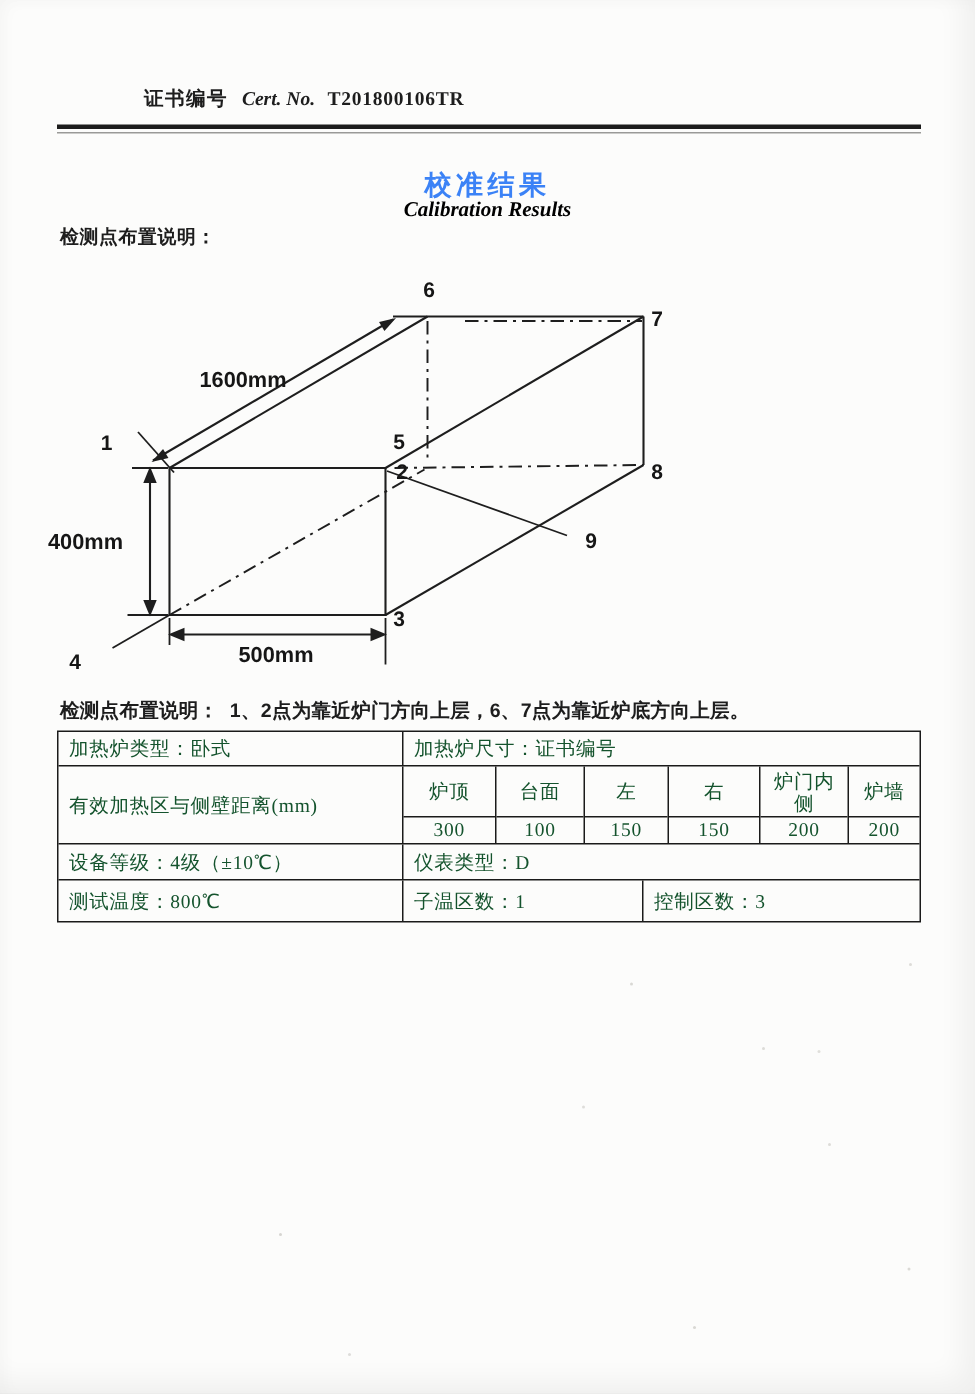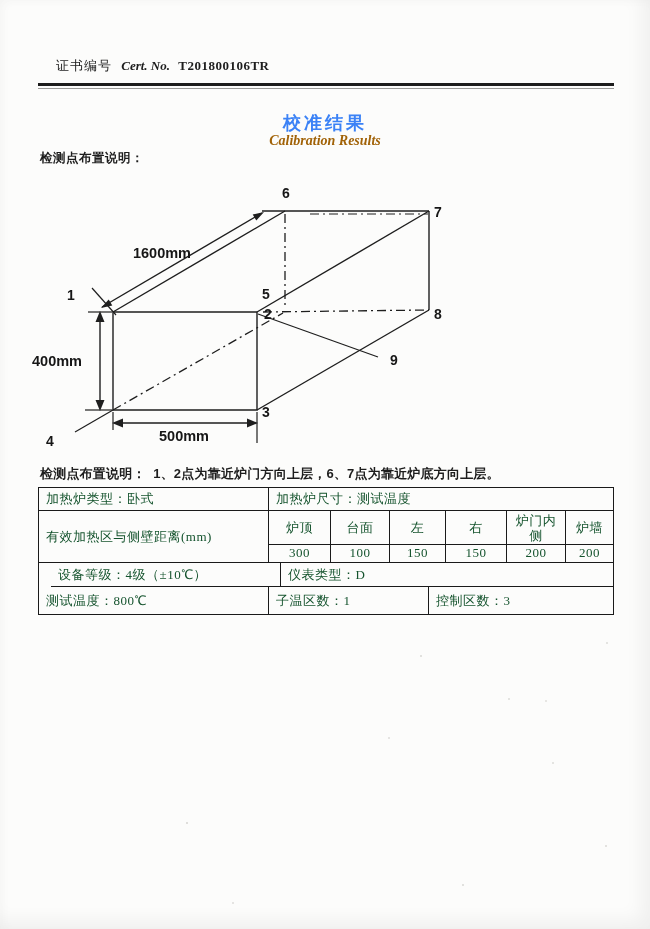--- a/index.html
+++ b/index.html
@@ -2,52 +2,52 @@
 <html><head>
 <meta charset="utf-8">
 <style>
   html,body{margin:0;padding:0;}
   body{width:650px;height:929px;position:relative;background:#e9e8e5;font-family:"Liberation Serif",serif;}
   #paper{position:absolute;left:0;top:0;width:650px;height:929px;background:#fcfcfb;overflow:hidden;
          box-shadow:inset -8px -8px 18px rgba(0,0,0,0.05), inset 4px 2px 10px rgba(0,0,0,0.02);color:#1d1d1d;}
   .abs{position:absolute;}
   
   #hdr-left{left:56px;top:57px;font-size:13px;white-space:nowrap;}
-  #hdr-left .cjk{font-weight:400;letter-spacing:1px;}
+  #hdr-left .cjk{font-weight:700;letter-spacing:1px;margin-left:40px;}
   #hdr-left .en{font-style:italic;font-weight:600;margin-left:6px;}
   #hdr-left .num{font-weight:600;margin-left:5px;letter-spacing:0.5px;margin-top:48px;}
   #hdr-right{left:408px;top:57px;font-size:13px;white-space:nowrap;}
   #hdr-right span{margin-right:5px;}
   #hdr-right .b{font-weight:700;}
   #hdr-right .it{font-weight:700;font-style:italic;}
   #rule-thick{left:38px;top:83px;width:576px;height:2.5px;background:#1c1c1c;}
   #rule-thin{left:38px;top:87.5px;width:576px;height:1px;background:#9a9a98;}
   
   #title-cn{left:0;top:111px;width:650px;text-align:center;font-family:"Liberation Sans",sans-serif;
             font-weight:700;font-size:18px;letter-spacing:3px;color:#3b82f6;}
-  #title-en{left:0;top:133px;width:650px;text-align:center;font-weight:700;font-style:italic;font-size:14px;color:#a16207;}
+  #title-en{left:0;top:133px;width:650px;text-align:center;font-weight:700;font-style:italic;font-size:14px;color:#000000;}
   #diag-caption{left:40px;top:150px;font-family:"Liberation Sans",sans-serif;font-weight:700;font-size:12.5px;letter-spacing:0.5px;}
   
   #note{left:40px;top:465px;font-family:"Liberation Sans",sans-serif;font-weight:600;font-size:13px;white-space:pre;letter-spacing:0.2px;}
   
   #diag{left:0;top:0;width:650px;height:480px;pointer-events:none;}
   #diag line,#diag path,#diag polyline{stroke:#1e1e1e;stroke-width:1.4;fill:none;}
   #diag .dashdot{stroke-dasharray:9 4 2 4;stroke-width:1.3;}
   #diag .thin{stroke-width:1.2;}
   #diag polygon{fill:#1e1e1e;stroke:none;}
   #diag text{fill:#161616;font-family:"Liberation Sans",sans-serif;font-weight:700;font-size:14px;}
   #diag .dim{font-size:14.5px;}
   
   #tbl{left:38px;top:487px;width:576px;border:1.8px solid #1a1a1a;font-size:13px;color:#14532d;box-sizing:border-box;background:transparent;}
   .trow{display:flex;border-bottom:1.5px solid #1a1a1a;box-sizing:border-box;}
   .trow:last-child{border-bottom:none;}
   .cell{box-sizing:border-box;}
   .lab{padding-left:7px;display:flex;align-items:center;letter-spacing:0.5px;}
   .w-left{width:230px;border-right:1.5px solid #1a1a1a;flex:none;}
-  #row1{height:23px;} #row2{height:52px;} #row3{height:24px;margin-left:12px;} #row4{height:27px;}
+  #row1{height:23px;} #row2{height:52px;} #row3{height:24px;} #row4{height:27px;}
   .col{flex:none;border-right:1.5px solid #1a1a1a;display:flex;flex-direction:column;}
   .col:last-child{border-right:none;}
   .col .h{height:34px;border-bottom:1.5px solid #1a1a1a;display:flex;align-items:center;justify-content:center;
           text-align:center;line-height:15px;letter-spacing:0.5px;box-sizing:border-box;}
   .col .h .wrap{max-width:44px;}
   .col .v{height:16px;display:flex;align-items:center;justify-content:center;letter-spacing:0.5px;}
   .w-mid{width:160px;border-right:1.5px solid #1a1a1a;flex:none;}
   .grow{flex:1;}
   
   #noise{left:420px;top:655px;width:2px;height:2px;background:#d9d8d4;border-radius:50%;
@@ -124,21 +124,21 @@
       <text x="438" y="319" text-anchor="middle">8</text>
       <text x="394" y="365" text-anchor="middle">9</text>
     </g>
   </svg>
 
   <div class="abs" id="note">检测点布置说明：  1、2点为靠近炉门方向上层，6、7点为靠近炉底方向上层。</div>
 
   <div class="abs" id="tbl">
     <div class="trow" id="row1">
       <div class="cell lab w-left">加热炉类型：卧式</div>
-      <div class="cell lab grow">加热炉尺寸：测试温度</div>
+      <div class="cell lab grow">加热炉尺寸：证书编号</div>
     </div>
     <div class="trow" id="row2">
       <div class="cell lab w-left">有效加热区与侧壁距离(mm)</div>
       <div class="col" style="width:61px">
         <div class="h">炉顶</div>
         <div class="v">300</div>
       </div>
       <div class="col" style="width:58px">
         <div class="h">台面</div>
         <div class="v">100</div>

